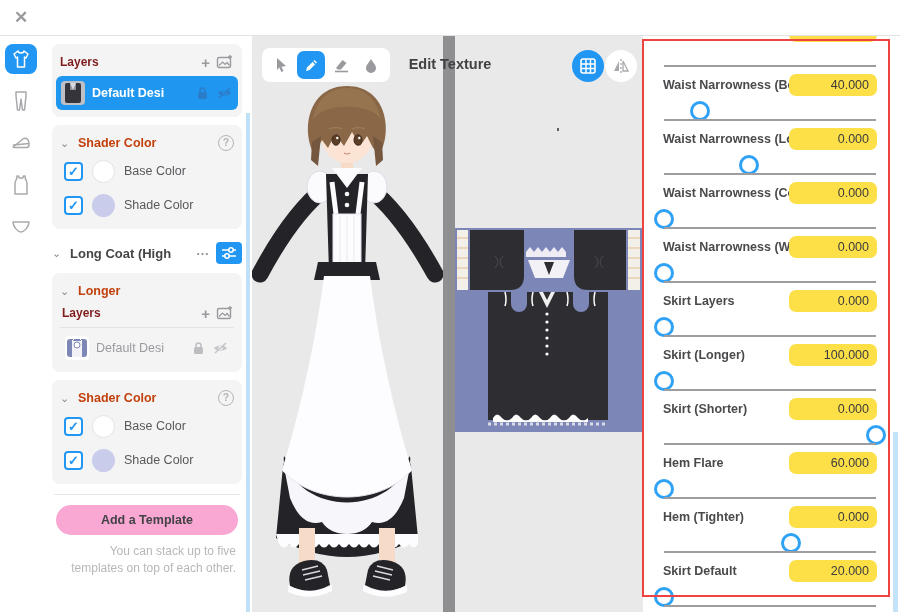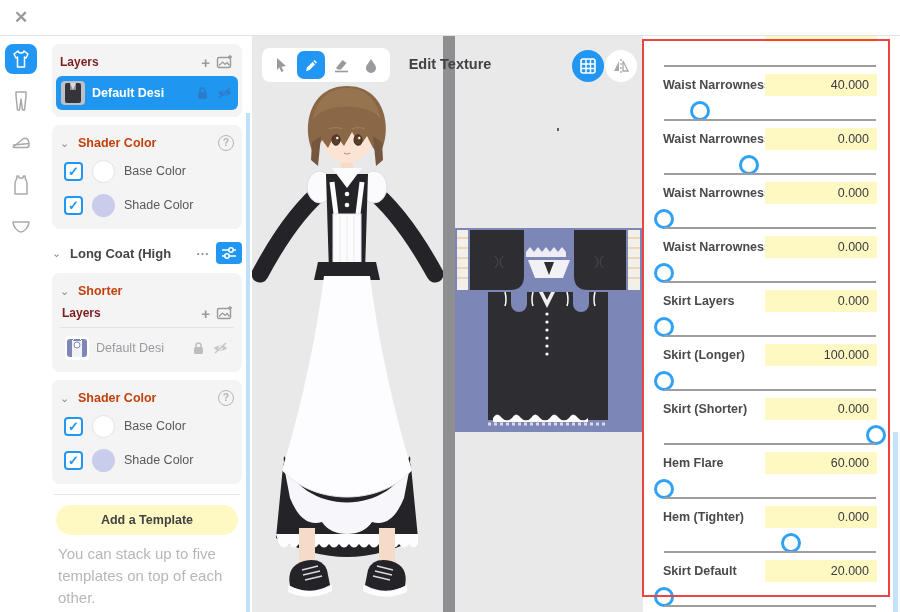--- a/index.html
+++ b/index.html
@@ -35,22 +35,22 @@
   .chk-row{display:flex;align-items:center;gap:9px;height:34px;padding-left:4px;}
   .chk{width:19px;height:19px;border:2px solid #2196f3;border-radius:4px;background:#fff;color:#2196f3;font-size:13px;font-weight:bold;text-align:center;line-height:15px;}
   .swatch{width:23px;height:23px;border-radius:50%;}
   .chk-label{font-size:12.5px;color:#59595c;}
   .coat-head{display:flex;align-items:center;gap:6px;height:28px;margin:10px 0 6px 0;}
   .coat-title{font-size:13px;font-weight:bold;color:#454548;flex:1;white-space:nowrap;overflow:hidden;}
   .dots-ic{color:#97979b;font-size:13px;font-weight:bold;letter-spacing:1px;}
   .mixer-btn{width:26px;height:22px;border-radius:4px;background:#2196f3;display:flex;align-items:center;justify-content:center;}
   .inner-sect{margin-left:2px;}
   .lp-divider{height:1px;background:#e8e8ea;margin:10px 2px;}
-  .add-btn{height:30px;border-radius:15px;background:#fef9c3;display:flex;align-items:center;justify-content:center;font-size:12.5px;font-weight:bold;color:#424245;margin:2px 4px 8px 4px;cursor:pointer;}
-  .hint{font-size:15px;color:#b7b7ba;text-align:left;line-height:1.45;padding:0 6px;}
+  .add-btn{height:30px;border-radius:15px;background:#f9a8d4;display:flex;align-items:center;justify-content:center;font-size:12.5px;font-weight:bold;color:#424245;margin:2px 4px 8px 4px;cursor:pointer;}
+  .hint{font-size:12px;color:#b7b7ba;text-align:right;line-height:1.45;padding:0 6px;}
   .lp-scroll{position:absolute;left:246px;top:113px;width:4px;bottom:0;background:#bfe0f6;z-index:6;}
 
   
   .charview{position:absolute;left:252px;top:36px;width:191px;bottom:0;background:#e9e9ea;overflow:hidden;}
   .toolbar{position:absolute;left:10px;top:12px;width:128px;height:34px;background:#fff;border-radius:8px;display:flex;align-items:center;justify-content:space-around;padding:0 4px;}
   .tool{width:28px;height:28px;border-radius:7px;display:flex;align-items:center;justify-content:center;}
   .tool.active{background:#2196f3;}
   .gray-divider{position:absolute;left:443px;top:36px;width:12px;bottom:0;background:#8f8f92;z-index:2;}
 
   
@@ -59,21 +59,21 @@
   .circ-btn.grid{left:117px;top:14px;background:#2196f3;}
   .circ-btn.mirror{left:150px;top:14px;background:#fff;}
   .brush-dot{position:absolute;left:102px;top:92px;width:2px;height:3px;background:#606065;}
   .tex-img{position:absolute;left:0px;top:192px;width:188px;height:204px;}
 
   
   .rpanel{position:absolute;left:643px;top:36px;width:247px;bottom:0;background:#fff;overflow:hidden;padding:0 13px 0 20px;z-index:3;}
   .srow{position:relative;height:54px;}
   .srow.partial{margin-top:-16px;}
   .slabel{position:absolute;left:0;top:4px;font-size:12.5px;font-weight:bold;color:#4a4a4d;}
-  .sval{position:absolute;right:0;top:0;width:112px;height:22px;background:#fef9c3;border-radius:0;font-size:12.5px;color:#3b3b3e;text-align:right;line-height:22px;padding-right:8px;}
+  .sval{position:absolute;right:0;top:0;width:88px;height:22px;background:#fde047;border-radius:7px;font-size:12.5px;color:#3b3b3e;text-align:right;line-height:22px;padding-right:8px;}
   .strack{position:absolute;left:1px;right:1px;top:45px;height:2px;background:#9d9da1;}
   .shandle{position:absolute;top:36px;width:20px;height:20px;margin-left:-10px;border-radius:50%;background:#fff;border:3px solid #2fa2f5;}
 
   
   .redbox{position:absolute;left:642px;top:39px;width:248px;height:558px;border:2px solid #ee4341;z-index:9;pointer-events:none;}
   .r-scroll{position:absolute;left:893px;top:432px;width:5px;bottom:0;background:#c5e3f8;z-index:6;}
 </style>
 </head>
 <body>
 
@@ -174,21 +174,21 @@
           <path d="M1 4 h14 M1 10 h14" stroke="#fff" stroke-width="1.6"></path>
           <circle cx="10" cy="4" r="2.2" fill="#2196f3" stroke="#fff" stroke-width="1.6"></circle>
           <circle cx="6" cy="10" r="2.2" fill="#2196f3" stroke="#fff" stroke-width="1.6"></circle>
         </svg>
       </span>
     </div>
 
     <div class="sect">
       <div class="sect-head">
         <span class="chev">⌄</span>
-        <span class="sect-title">Shorter</span>
+        <span class="sect-title">Longer</span>
       </div>
       <div class="sect-head inner-sect">
         <span class="mini-label">Layers</span>
         <span class="plus-ic">+</span>
         <svg width="18" height="16" viewBox="0 0 18 16">
           <rect x="1.5" y="3.5" width="13" height="10" rx="1.5" fill="none" stroke="#9a9a9e" stroke-width="1.4"></rect>
           <path d="M3 11.5 L6.5 8 L9 10.5 L11 8.5 L13.5 11.5" fill="none" stroke="#9a9a9e" stroke-width="1.2"></path>
           <path d="M14 1 v4 M12 3 h4" stroke="#9a9a9e" stroke-width="1.4"></path>
         </svg>
       </div>

